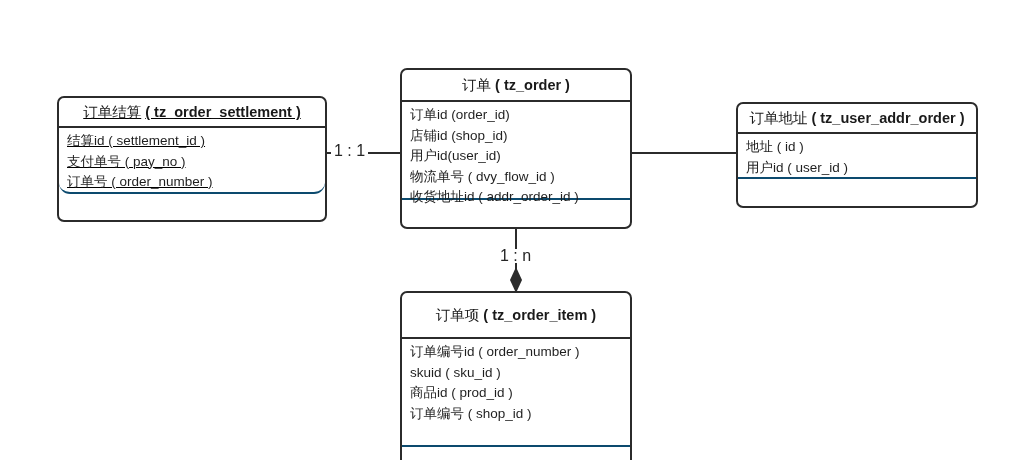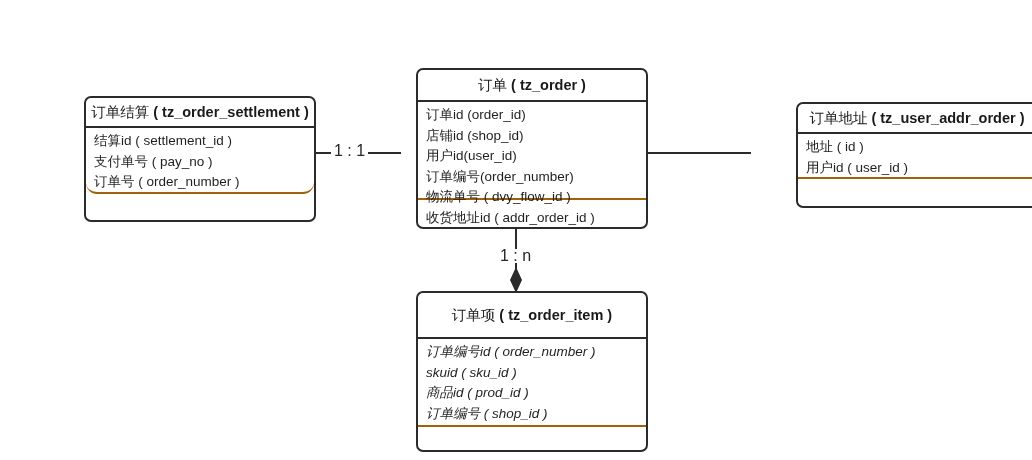--- a/index.html
+++ b/index.html
@@ -20,21 +20,20 @@
   }
 
   
   .entity {
     position: absolute;
     box-sizing: border-box;
     background: #ffffff;
     border: 2px solid #2b2b2b;
     border-radius: 7px;
     overflow: hidden;
-    margin-left: 16px;
   }
   .entity-title {
     box-sizing: border-box;
     width: 100%;
     text-align: center;
     font-size: 14.5px;
     color: #1a1a1a;
     border-bottom: 2px solid #2b2b2b;
     display: flex;
     align-items: center;
@@ -44,21 +43,21 @@
   }
   .entity-title .cn {
     font-weight: normal;
   }
   .entity-title .tbl {
     font-weight: bold;
   }
   .entity-attrs {
     box-sizing: border-box;
     padding: 3px 0 20px 8px;
-    border-bottom: 2px solid #a16207;
+    border-bottom: 2px solid #0c4a6e;
   }
   .attr {
     font-size: 13.5px;
     line-height: 20.5px;
     color: #1f1f1f;
     white-space: nowrap;
   }
   .entity-footer {
     box-sizing: border-box;
     width: 100%;
@@ -85,38 +84,38 @@
     white-space: nowrap;
   }
   .diamond {
     position: absolute;
     width: 0;
     height: 0;
   }
   .diamond svg { display: block; }
 
   
-  #ent-settlement { left: 68px;  top: 96px;  width: 232px; }
+  #ent-settlement { left: 57px;  top: 96px;  width: 270px; text-decoration: underline; }
   #ent-settlement .entity-title  { height: 30px; }
   #ent-settlement .entity-attrs  { height: 66px; border-radius: 11px; }
   #ent-settlement .entity-footer { height: 26px; }
 
   #ent-order { left: 400px; top: 68px; width: 232px; }
   #ent-order .entity-title  { height: 32px; }
   #ent-order .entity-attrs  { height: 98px; }
   #ent-order .entity-footer { height: 27px; }
 
-  #ent-addr { left: 780px; top: 102px; width: 242px; }
+  #ent-addr { left: 736px; top: 102px; width: 242px; }
   #ent-addr .entity-title  { height: 30px; }
   #ent-addr .entity-attrs  { height: 45px; }
   #ent-addr .entity-footer { height: 27px; }
 
   #ent-item { left: 400px; top: 291px; width: 232px; }
   #ent-item .entity-title  { height: 46px; }
-  #ent-item .entity-attrs  { height: 88px; font-style: italic; }
+  #ent-item .entity-attrs  { height: 108px; }
   #ent-item .entity-footer { height: 23px; }
 </style>
 </head>
 <body>
 
 <div id="canvas">
 
   <div class="edge-h" style="left:299px; top:152px; width:102px;"></div>
   <div class="edge-label" style="left:331px; top:144px;">1 : 1</div>
 
@@ -147,21 +146,20 @@
   <div class="entity" id="ent-order">
     <div class="entity-title">
       <span class="cn">订单</span>
       <span style="width:4px"></span>
       <span class="tbl">( tz_order )</span>
     </div>
     <div class="entity-attrs">
       <div class="attr">订单id (order_id)</div>
       <div class="attr">店铺id (shop_id)</div>
       <div class="attr">用户id(user_id)</div>
-      <div class="attr">订单编号(order_number)</div>
       <div class="attr">物流单号 ( dvy_flow_id )</div>
       <div class="attr">收货地址id ( addr_order_id )</div>
     </div>
     <div class="entity-footer"></div>
   </div>
 
   <div class="entity" id="ent-addr">
     <div class="entity-title">
       <span class="cn">订单地址</span>
       <span style="width:4px"></span>

